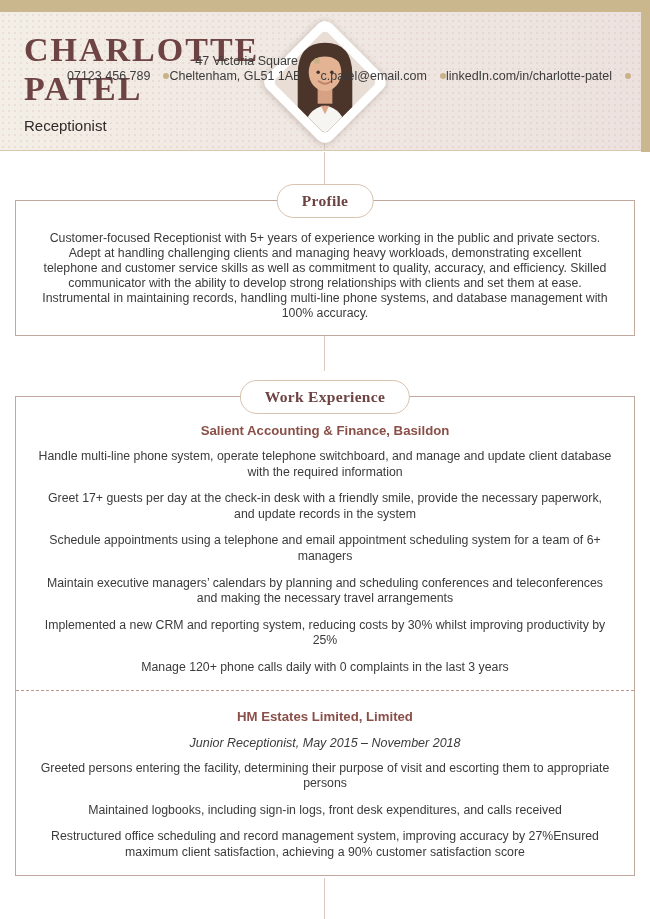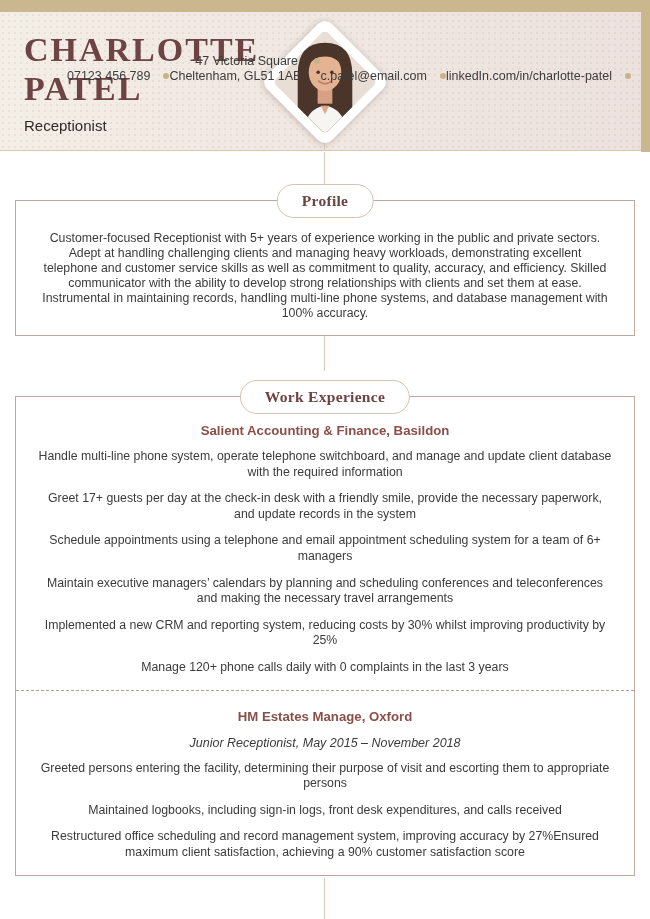--- a/index.html
+++ b/index.html
@@ -170,21 +170,21 @@
       <p class="bullet-p">Greet 17+ guests per day at the check-in desk with a friendly smile, provide the necessary paperwork, and update records in the system</p>
       <p class="bullet-p">Schedule appointments using a telephone and email appointment scheduling system for a team of 6+ managers</p>
       <p class="bullet-p">Maintain executive managers’ calendars by planning and scheduling conferences and teleconferences and making the necessary travel arrangements</p>
       <p class="bullet-p">Implemented a new CRM and reporting system, reducing costs by 30% whilst improving productivity by 25%</p>
       <p class="bullet-p">Manage 120+ phone calls daily with 0 complaints in the last 3 years</p>
     </div>
 
     <hr class="job-divider">
 
     <div class="job second">
-      <div class="company">HM Estates Manage, Oxford</div>
+      <div class="company">HM Estates Limited, Limited</div>
       <div class="role">Junior Receptionist, May 2015 – November 2018</div>
       <p class="bullet-p">Greeted persons entering the facility, determining their purpose of visit and escorting them to appropriate persons</p>
       <p class="bullet-p">Maintained logbooks, including sign-in logs, front desk expenditures, and calls received</p>
       <p class="bullet-p">Restructured office scheduling and record management system, improving accuracy by 27%Ensured maximum client satisfaction, achieving a 90% customer satisfaction score</p>
     </div>
 
   </div>
 </div>
 
 </body></html>

